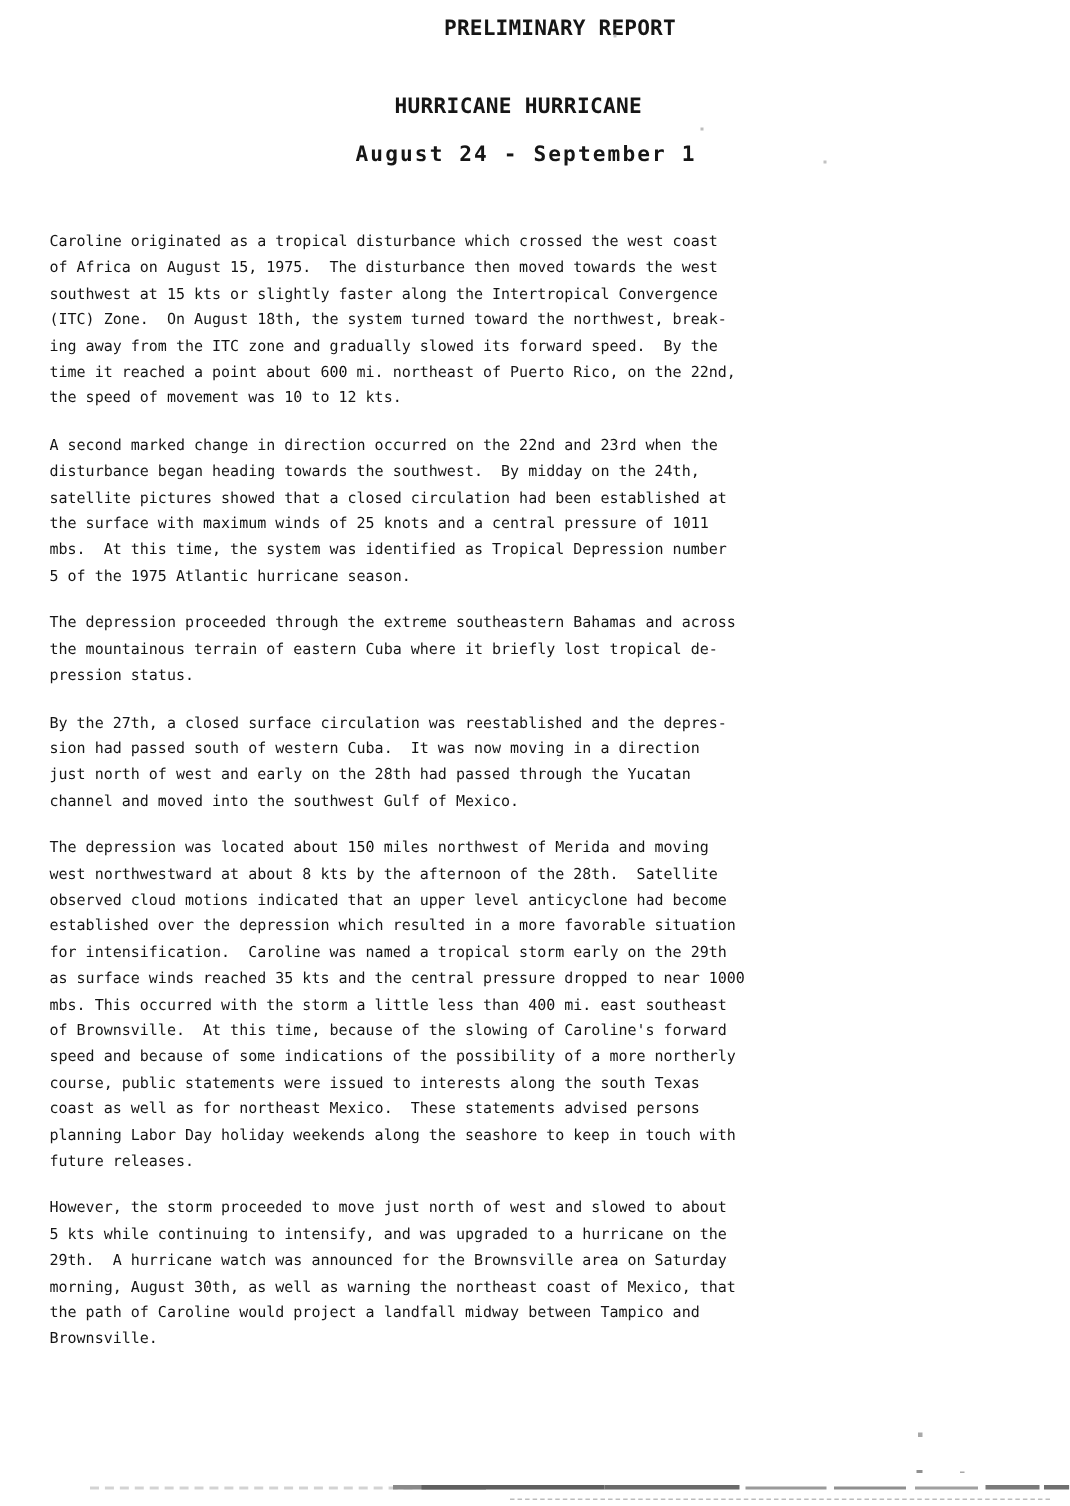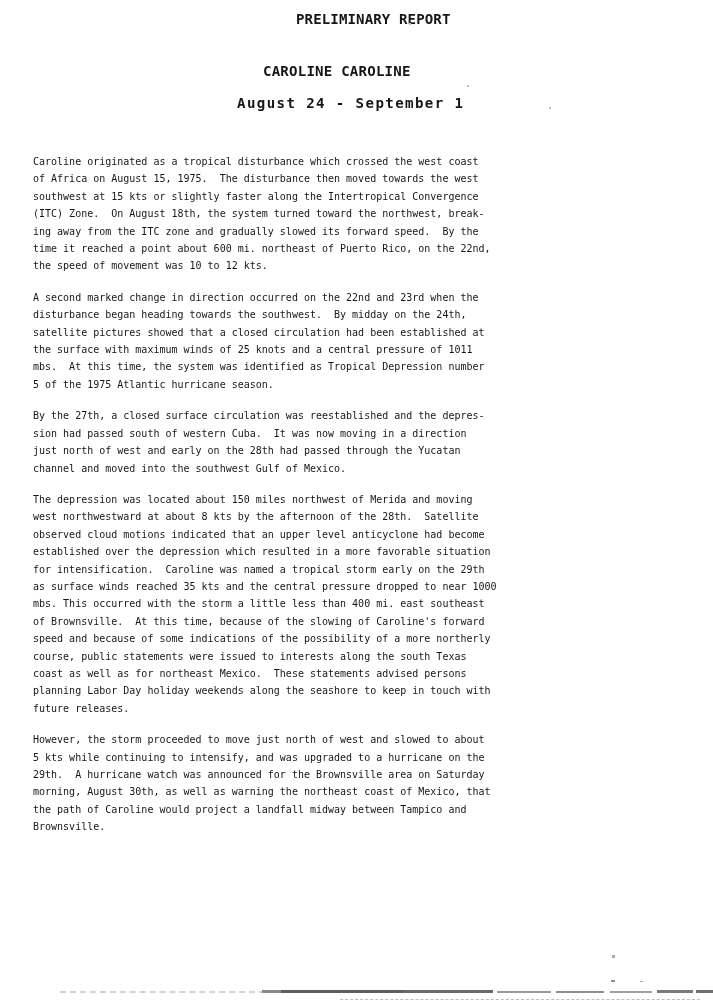--- a/index.html
+++ b/index.html
@@ -36,37 +36,40 @@
   }
   .artifact { position: absolute; pointer-events: none; }
   .seg { background: #6f6f6f; }
 </style>
 </head>
 <body>
 
 <div class="page">
 
   <div class="title-line t1">PRELIMINARY REPORT</div>
-  <div class="title-line t2">CAROLINE CAROLINE</div>
+  <div class="title-line t2">HURRICANE HURRICANE</div>
   <div class="title-line t3">August 24 - September 1</div>
 
   <div class="body-text">
     <p class="para">Caroline originated as a tropical disturbance which crossed the west coast
 of Africa on August 15, 1975.  The disturbance then moved towards the west
 southwest at 15 kts or slightly faster along the Intertropical Convergence
 (ITC) Zone.  On August 18th, the system turned toward the northwest, break-
 ing away from the ITC zone and gradually slowed its forward speed.  By the
 time it reached a point about 600 mi. northeast of Puerto Rico, on the 22nd,
 the speed of movement was 10 to 12 kts.</p>
     <p class="para">A second marked change in direction occurred on the 22nd and 23rd when the
 disturbance began heading towards the southwest.  By midday on the 24th,
 satellite pictures showed that a closed circulation had been established at
 the surface with maximum winds of 25 knots and a central pressure of 1011
 mbs.  At this time, the system was identified as Tropical Depression number
 5 of the 1975 Atlantic hurricane season.</p>
+    <p class="para">The depression proceeded through the extreme southeastern Bahamas and across
+the mountainous terrain of eastern Cuba where it briefly lost tropical de-
+pression status.</p>
     <p class="para">By the 27th, a closed surface circulation was reestablished and the depres-
 sion had passed south of western Cuba.  It was now moving in a direction
 just north of west and early on the 28th had passed through the Yucatan
 channel and moved into the southwest Gulf of Mexico.</p>
     <p class="para">The depression was located about 150 miles northwest of Merida and moving
 west northwestward at about 8 kts by the afternoon of the 28th.  Satellite
 observed cloud motions indicated that an upper level anticyclone had become
 established over the depression which resulted in a more favorable situation
 for intensification.  Caroline was named a tropical storm early on the 29th
 as surface winds reached 35 kts and the central pressure dropped to near 1000

